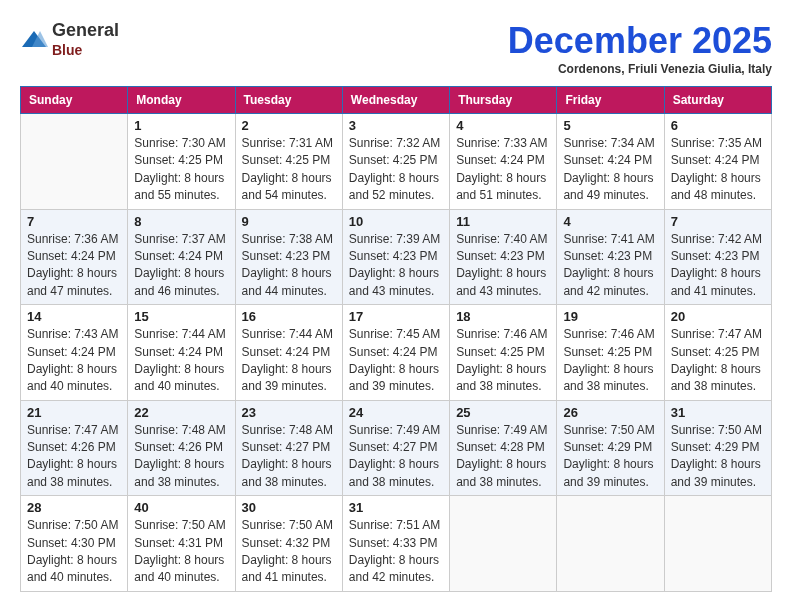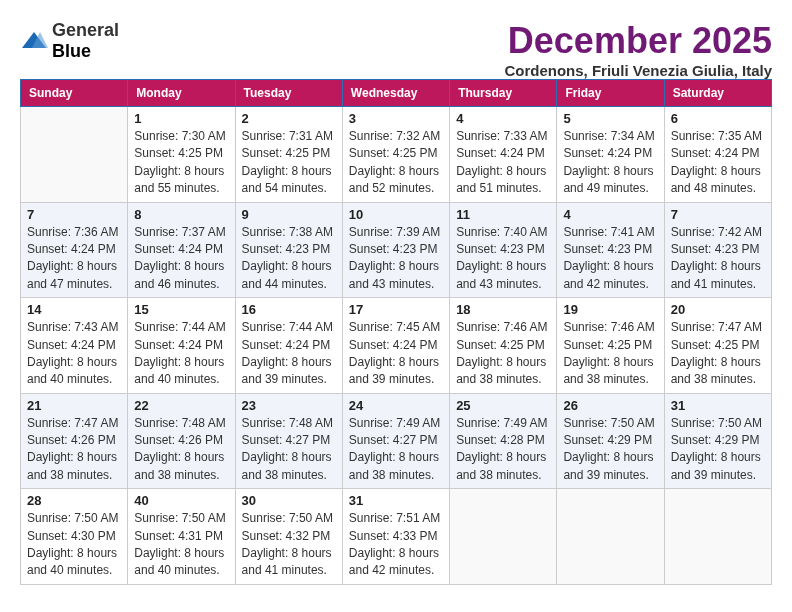--- a/index.html
+++ b/index.html
@@ -7,50 +7,51 @@
       font-family: Arial, sans-serif;
       background: #fff;
       width: 792px;
       min-height: 612px;
       padding: 20px;
     }
     .header-area {
       display: flex;
       justify-content: space-between;
       align-items: flex-start;
+      margin-bottom: 10px;
     }
     .logo {
       display: flex;
       align-items: center;
       gap: 4px;
     }
     .logo-text-general {
       font-size: 18px;
       font-weight: bold;
       color: #333;
     }
     .logo-text-blue {
-      font-size: 18px;
-      font-weight: bold;
-      color: #000000;
+      font-size: 14px;
+      font-weight: bold;
+      color: #7f1d1d;
     }
     .logo-icon {
       width: 28px;
       height: 22px;
     }
     .title-area {
       text-align: right;
     }
     .month-title {
       font-size: 36px;
       font-weight: bold;
-      color: #701a75;
+      color: #1d4ed8;
     }
     .location-title {
-      font-size: 15px;
+      font-size: 12px;
       color: #333;
       font-weight: bold;
     }
     .calendar {
       width: 100%;
       border-collapse: collapse;
       border: 1px solid #ccc;
     }
     .calendar th {
       background-color: #be185d;

